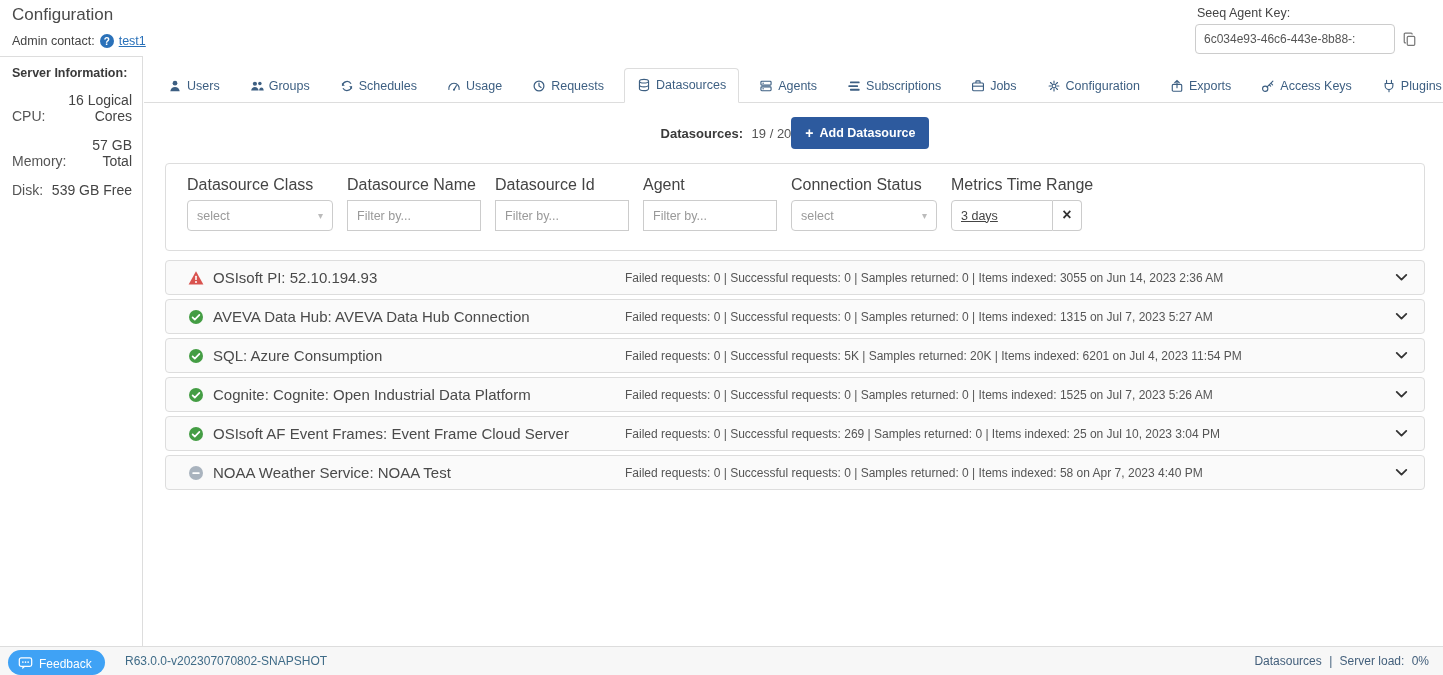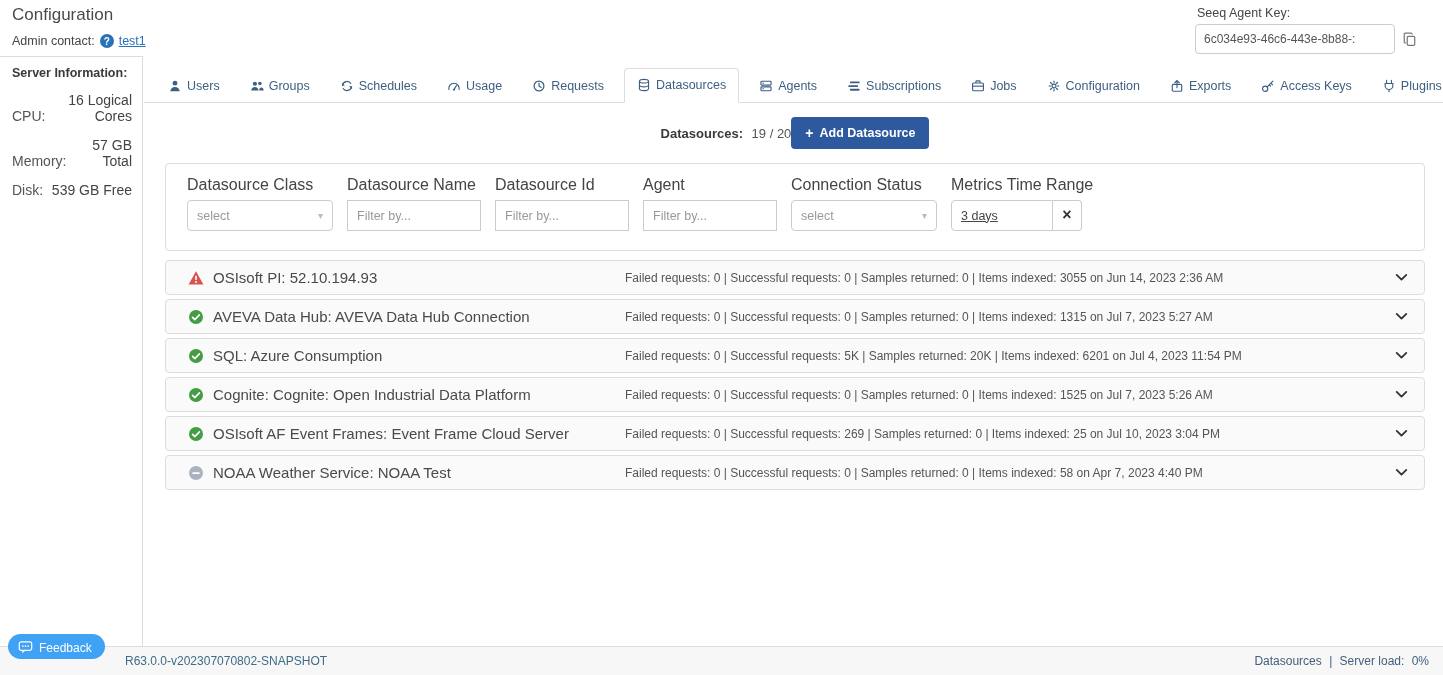--- a/index.html
+++ b/index.html
@@ -74,21 +74,21 @@
   .row-name { font-size:15px; color:#4a4a4a; width:412px; flex:none; white-space:nowrap; overflow:hidden; }
   .row-stats { font-size:12px; color:#555; flex:1; white-space:nowrap; overflow:hidden; }
   .row-chevron { width:17px; height:17px; color:#333; flex:none; margin-left:12px; }
 
   
   .footer { position:absolute; left:0; right:0; bottom:0; height:29px; background:#f7f7f7;
             border-top:1px solid #ddd; display:flex; align-items:center; font-size:12px; color:#3f6b87; }
   .version { margin-left:125px; }
   .footer-right { margin-left:auto; margin-right:14px; color:#44607c; }
   .footer-right span { margin-left:4px; }
-  .feedback-btn { position:absolute; left:8px; bottom:16px; height:25px; background:var(--feedback); color:#fff;
+  .feedback-btn { position:absolute; left:8px; bottom:0; height:25px; background:var(--feedback); color:#fff;
                   border:none; border-radius:13px; padding:2px 13px 0 10px; display:flex; align-items:center;
                   gap:6px; font-size:12px; cursor:pointer; font-family:inherit; }
   .feedback-btn svg { width:15px; height:15px; }
 </style>
 </head>
 <body>
 
 <div class="top-area">
   <div class="page-title">Configuration</div>
   <div class="admin-contact">

